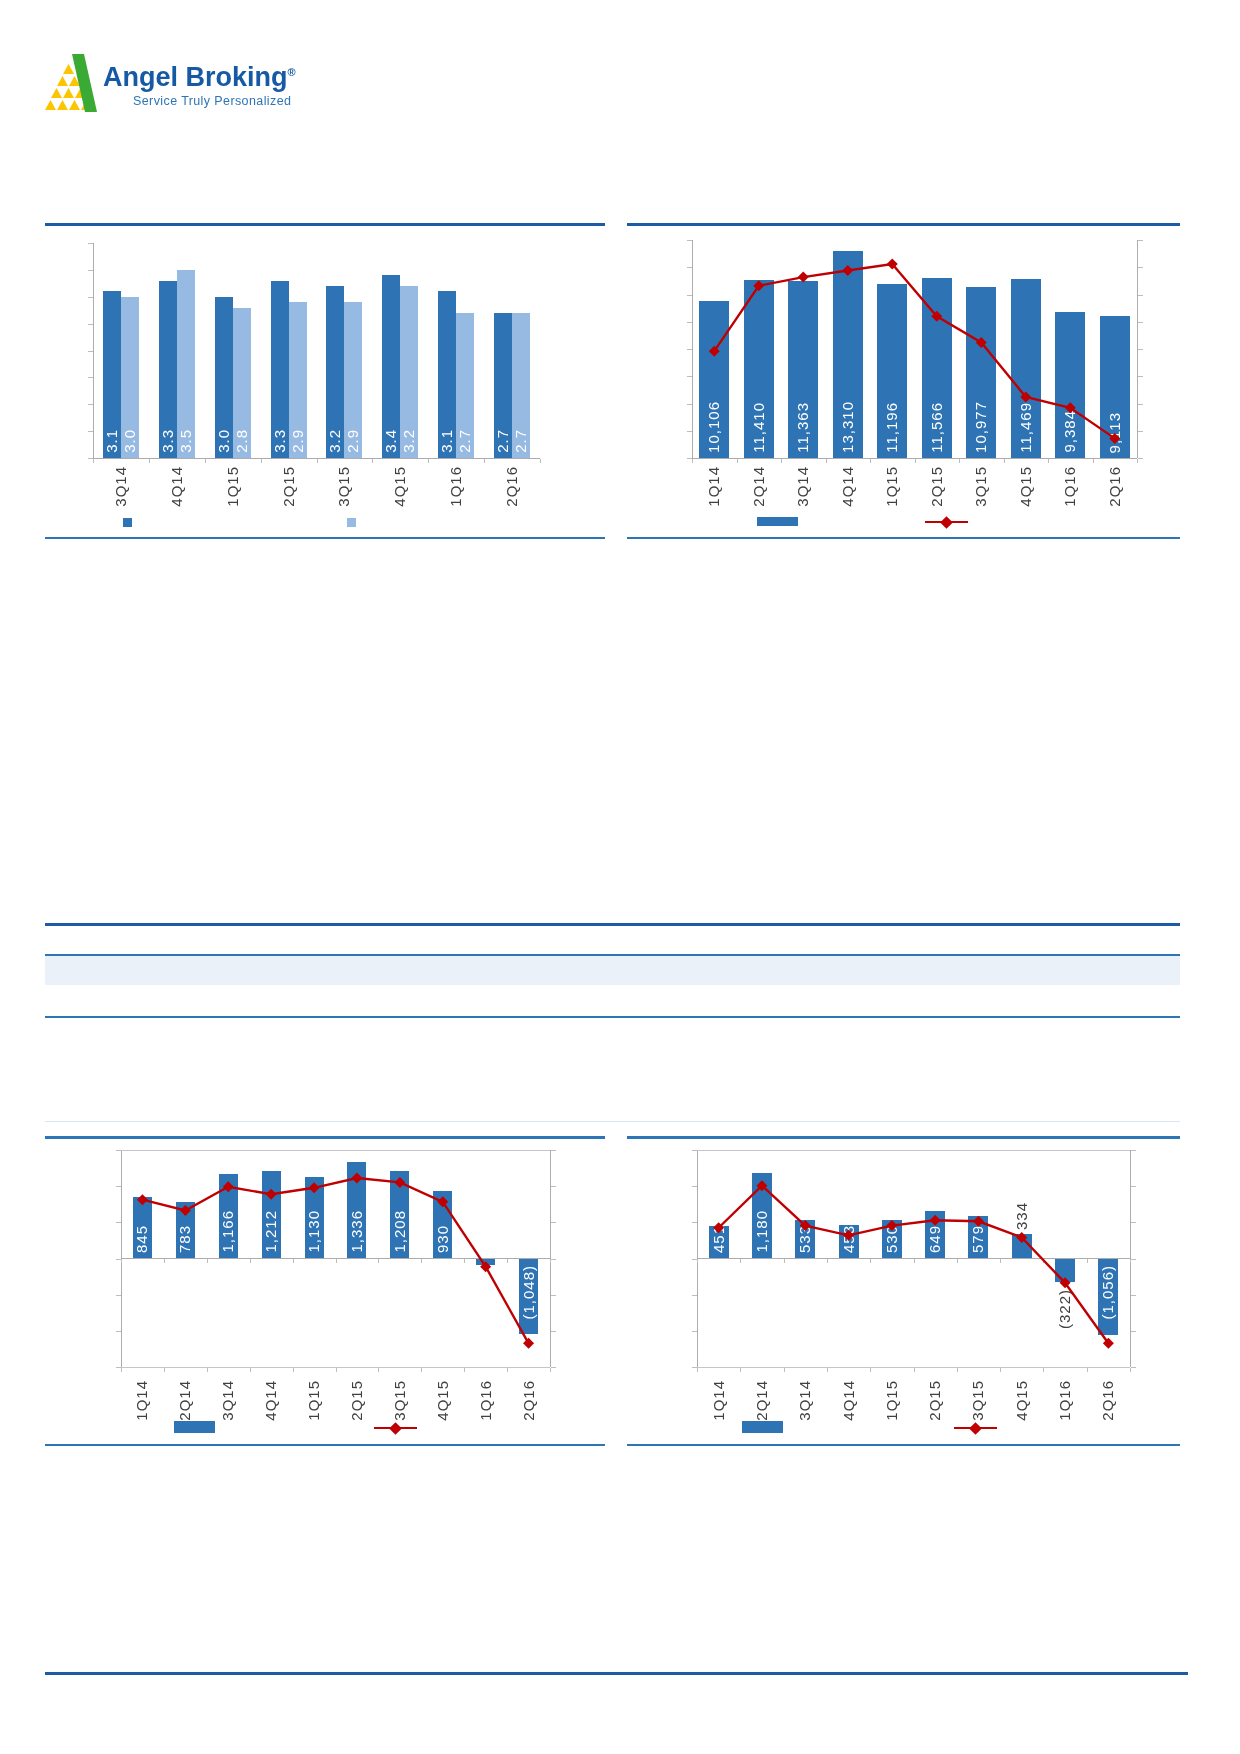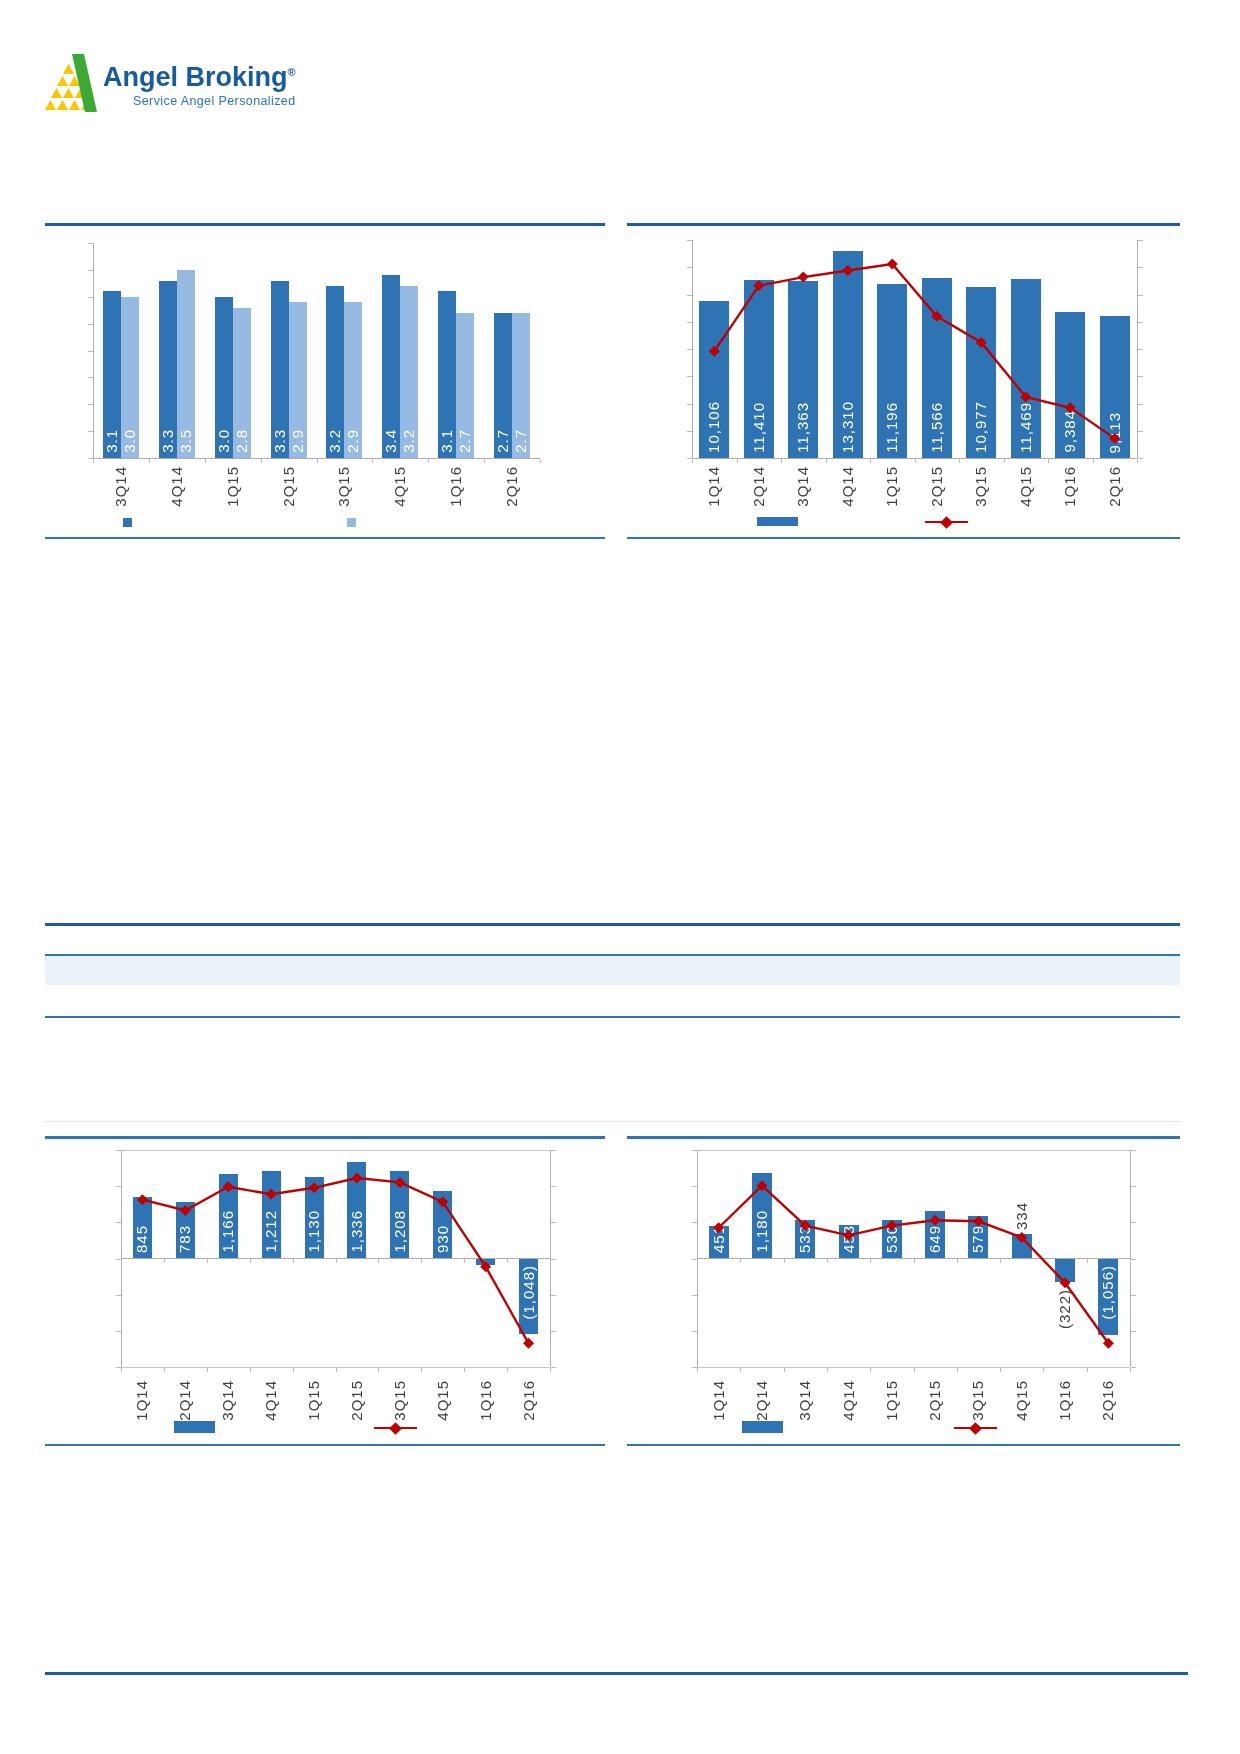--- a/index.html
+++ b/index.html
@@ -30,21 +30,21 @@
           <polygon points="30,44 41,44 35.5,34" fill="#FDC500"></polygon>
           <polygon points="0,56 11,56 5.5,46" fill="#FDC500"></polygon>
           <polygon points="12,56 23,56 17.5,46" fill="#FDC500"></polygon>
           <polygon points="24,56 35,56 29.5,46" fill="#FDC500"></polygon>
           <polygon points="36,56 47,56 41.5,46" fill="#FDC500"></polygon>
         </g>
       <polygon id="logo-ribbon" points="27,0 39,0 52,58 40,58" fill="#3BAA35"></polygon>
     </svg>
     <div class="abs" style="left:58px;top:10px;">
       <div class="logo-text-main" style="color: rgb(22, 89, 164);"><span>Angel Broking</span><span class="logo-reg">®</span></div>
-      <div class="logo-tagline" style="padding-left: 30px; color: rgb(46, 117, 182);">Service Angel Personalized</div>
+      <div class="logo-tagline" style="padding-left: 30px; color: rgb(46, 117, 182);">Service Truly Personalized</div>
     </div>
   </div>
 
   <div class="chart" style="left: 45px; top: 223px; width: 560px; height: 316px;">
       <div style="position: absolute; left: 0px; top: 0px; width: 560px; height: 3px; background: rgb(29, 92, 165);"></div>
       <div style="position: absolute; left: 0px; top: 314px; width: 560px; height: 2px; background: rgb(46, 117, 182);"></div>
       <div style="position: absolute; left: 48px; top: 20px; width: 1px; height: 215px; background: rgb(172, 172, 172);"></div>
       <div style="position: absolute; left: 48px; top: 235px; width: 447px; height: 1px; background: rgb(172, 172, 172);"></div>
       <div style="position: absolute; left: 43px; top: 20px; width: 5px; height: 1px; background: rgb(189, 189, 189);"></div>
       <div style="position: absolute; left: 43px; top: 46.875px; width: 5px; height: 1px; background: rgb(189, 189, 189);"></div>

